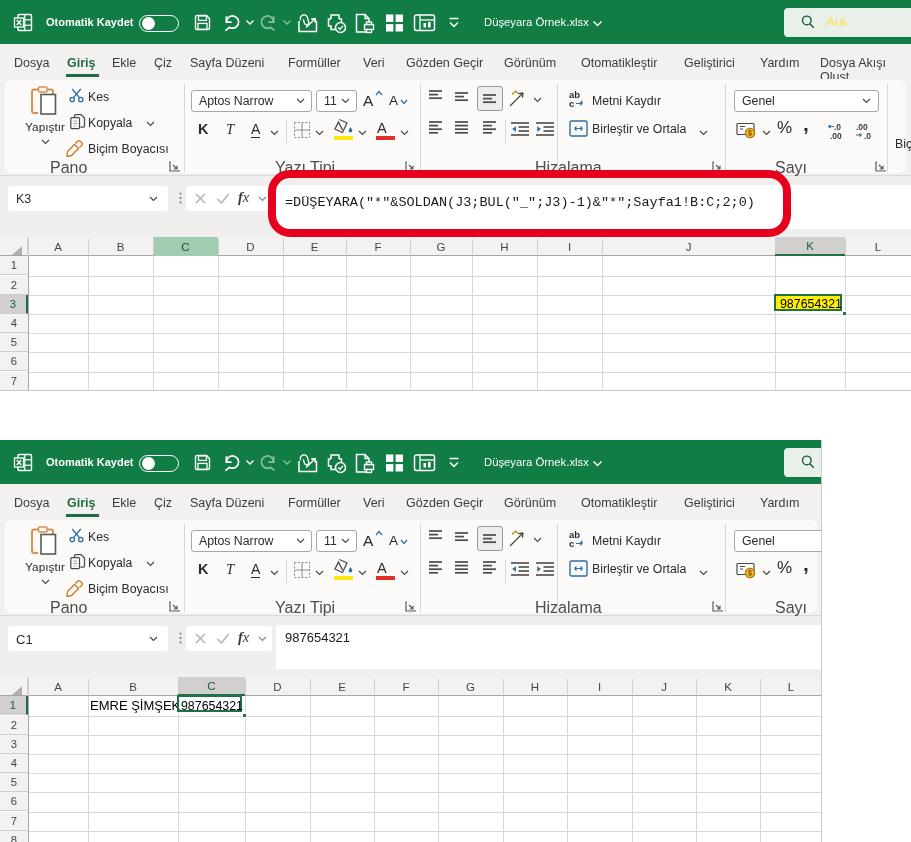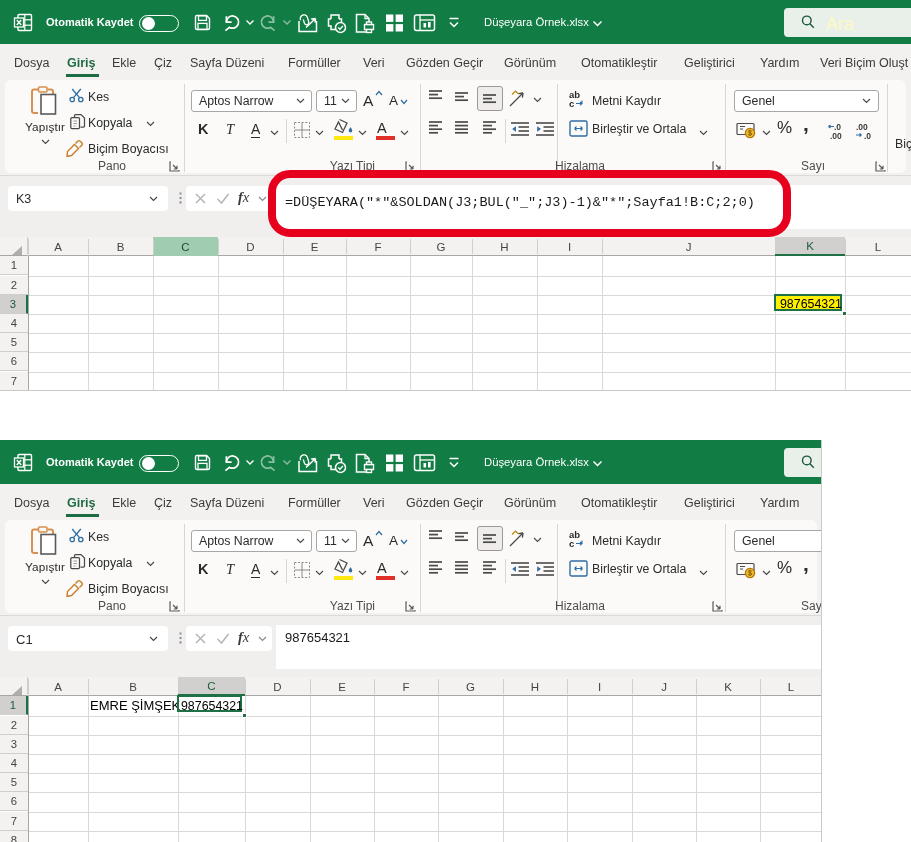--- a/index.html
+++ b/index.html
@@ -1,19 +1,19 @@
 <!DOCTYPE html>
 <html><head><meta charset="utf-8">
 <style>
 * {margin:0;padding:0;box-sizing:border-box}
 html,body {width:911px;height:842px;background:#fff;font-family:"Liberation Sans",sans-serif;overflow:hidden}
 .abs {position:absolute}
 .win {position:absolute;overflow:hidden;background:#fff}
 .rtxt {font-size:12.3px;color:#2b2b2b;white-space:nowrap}
-.glabel {font-size:12px;color:#4f4d4b;text-align:right;white-space:nowrap}
+.glabel {font-size:16px;color:#4f4d4b;text-align:left;white-space:nowrap}
 .gsep {width:1px;height:88px;background:#d8d5d3}
 .combo {background:#fff;border:1px solid #a9a7a5;border-radius:3px;font-size:12.3px;color:#2b2b2b;display:flex;align-items:center}
 .hdrcell {font-size:11.5px;display:flex;align-items:center;justify-content:center}
 .rowhdr {font-size:11.3px;color:#444;display:flex;align-items:center;justify-content:center}
 .cellv {font-size:12px;color:#000;display:flex;align-items:center;white-space:nowrap}
 </style></head>
 <body>
 <div class="win" style="left:0;top:0;width:911px;height:391px;border-bottom:1px solid #c9c9c9">
 <div class="abs" style="left:0;top:0;width:911px;height:44px;background:#117c43">
 <svg class="abs" style="left:13px;top:12px" width="21" height="21" viewBox="0 0 21 21">
@@ -84,37 +84,37 @@
 </svg>
 <div class="abs" style="left:484px;top:16px;font-size:11.3px;color:#fff">Düşeyara Örnek.xlsx</div>
 <svg class="abs" style="left:592px;top:20px" width="11" height="8" viewBox="0 0 11 8">
         <path d="M1.5 1.5 l4 4 4-4" fill="none" stroke="#fff" stroke-width="1.5"></path>
       </svg>
 <div class="abs" style="left:784px;top:8px;width:135px;height:29px;background:#e9efe9;border-radius:4px"></div>
 <svg class="abs" style="left:800px;top:14px" width="16" height="16" viewBox="0 0 16 16">
  <circle cx="6.8" cy="6.4" r="4.3" fill="none" stroke="#1d5b3d" stroke-width="1.4"></circle>
  <line x1="9.9" y1="9.7" x2="13.8" y2="13.8" stroke="#1d5b3d" stroke-width="1.4"></line>
 </svg>
-      <div class="abs" style="left:826px;top:14px;font-size:18px;color:#fef9c3">Ara</div>
+      <div class="abs" style="left:826px;top:14px;font-size:13px;color:#fde047">Ara</div>
     </div>
     <div class="abs" style="left:0;top:44px;width:911px;height:35px;background:#f3f1f0"></div>
 <div class="abs" style="left:14px;top:56px;font-size:12.5px;color:#3b3b3b">Dosya</div>
 <div class="abs" style="left:67px;top:56px;font-size:12.5px;color:#1d6b43;font-weight:700">Giriş</div>
 <div class="abs" style="left:66px;top:74px;width:33px;height:2.5px;background:#1d6b43"></div>
 <div class="abs" style="left:112px;top:56px;font-size:12.5px;color:#3b3b3b">Ekle</div>
 <div class="abs" style="left:154px;top:56px;font-size:12.5px;color:#3b3b3b">Çiz</div>
 <div class="abs" style="left:190px;top:56px;font-size:12.5px;color:#3b3b3b">Sayfa Düzeni</div>
 <div class="abs" style="left:288px;top:56px;font-size:12.5px;color:#3b3b3b">Formüller</div>
 <div class="abs" style="left:363px;top:56px;font-size:12.5px;color:#3b3b3b">Veri</div>
 <div class="abs" style="left:406px;top:56px;font-size:12.5px;color:#3b3b3b">Gözden Geçir</div>
 <div class="abs" style="left:504px;top:56px;font-size:12.5px;color:#3b3b3b">Görünüm</div>
 <div class="abs" style="left:581px;top:56px;font-size:12.5px;color:#3b3b3b">Otomatikleştir</div>
 <div class="abs" style="left:684px;top:56px;font-size:12.5px;color:#3b3b3b">Geliştirici</div>
 <div class="abs" style="left:760px;top:56px;font-size:12.5px;color:#3b3b3b">Yardım</div>
-<div class="abs" style="left:820px;top:56px;font-size:12.5px;color:#3b3b3b">Veri Biçim Oluşt</div>
+<div class="abs" style="left:820px;top:56px;font-size:12.5px;color:#3b3b3b">Dosya Akışı Oluşt</div>
     <div class="abs" style="left:0;top:79px;width:911px;height:97px;background:#f3f1f0"></div>
 <div class="abs" style="left:5px;top:80px;width:901px;height:93px;background:#fbfaf9;border-radius:6px"></div>
 <div class="abs" style="left:0;top:175px;width:911px;height:1px;background:#dcdad8"></div>
 <svg class="abs" style="left:28px;top:85px" width="32" height="34" viewBox="0 0 32 34">
  <path d="M10 4.5 H6 a2 2 0 0 0-2 2 V26 a2 2 0 0 0 2 2 h4" fill="none" stroke="#d89150" stroke-width="2"></path>
  <path d="M20 4.5 h3 a2 2 0 0 1 2 2 V9" fill="none" stroke="#d89150" stroke-width="2"></path>
  <rect x="10.5" y="2" width="8.5" height="5" rx="1" fill="#fbfaf9" stroke="#d89150" stroke-width="1.6"></rect>
  <rect x="13" y="9.5" width="14.5" height="19.5" fill="#fff" stroke="#5a5a5a" stroke-width="1.6"></rect>
 </svg>
 <div class="abs" style="left:16px;top:120px;width:58px;text-align:center;font-size:11.8px;color:#2b2b2b">Yapıştır</div>

